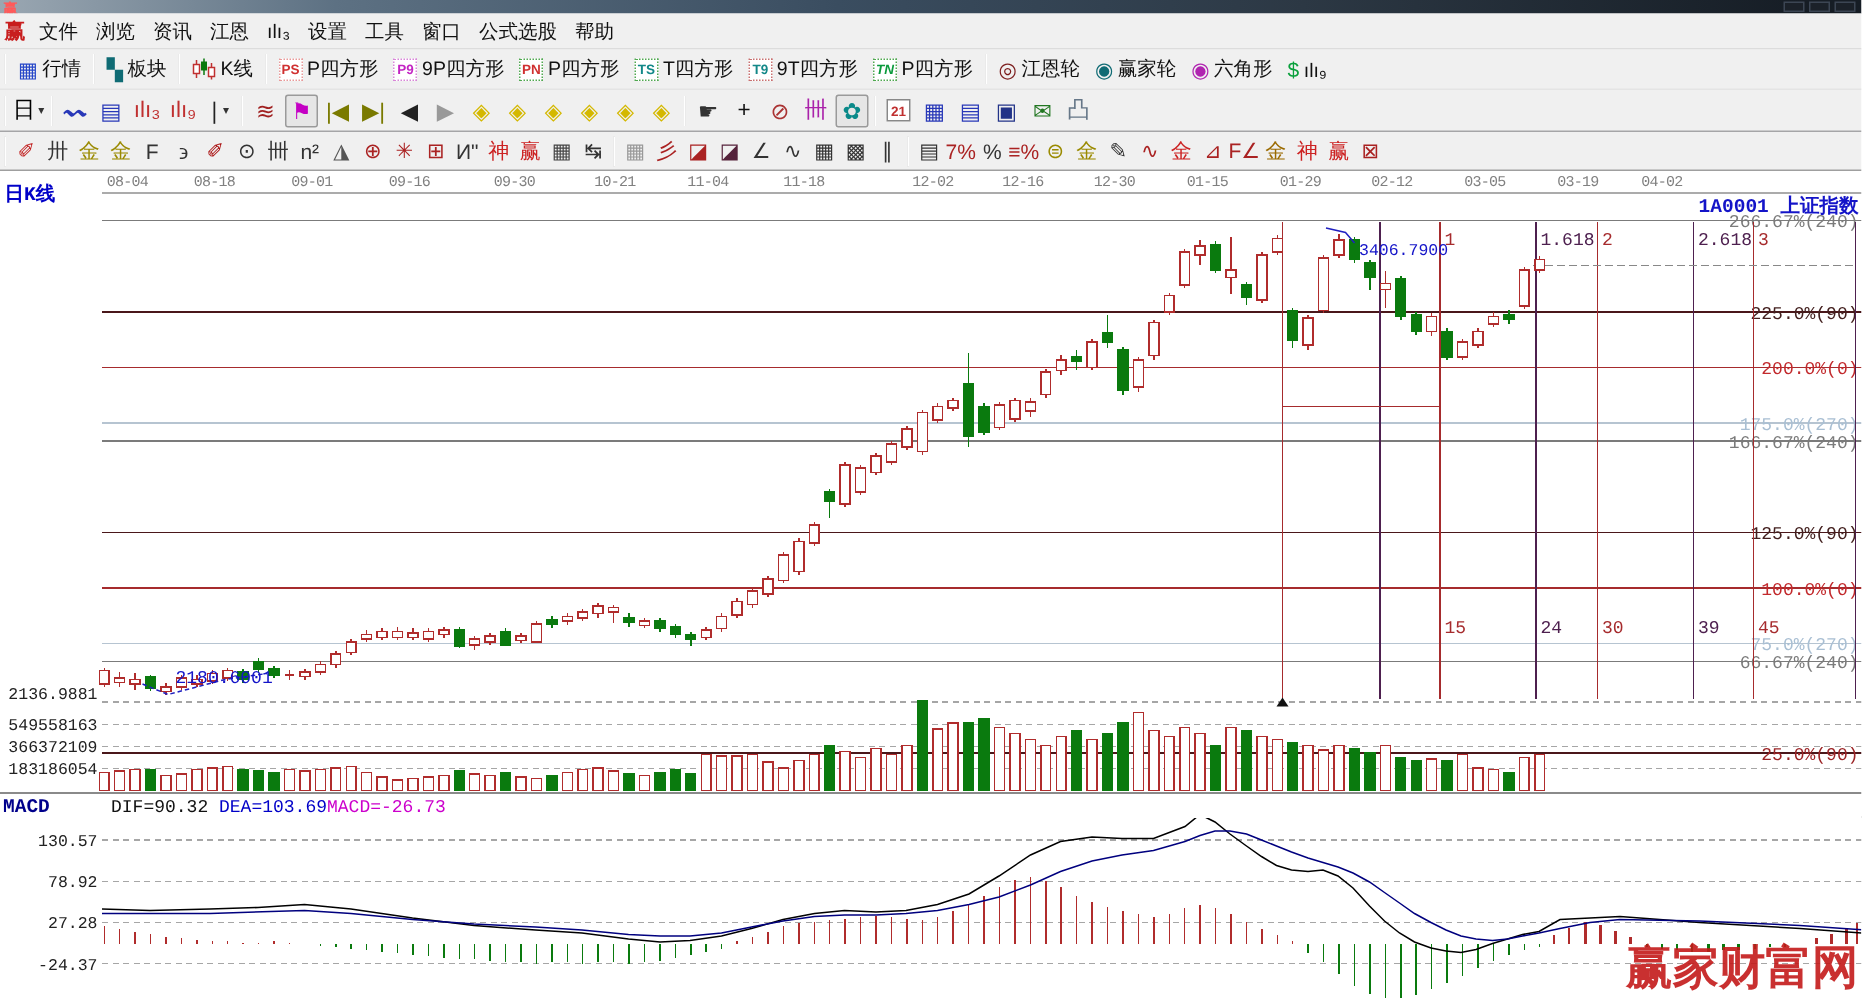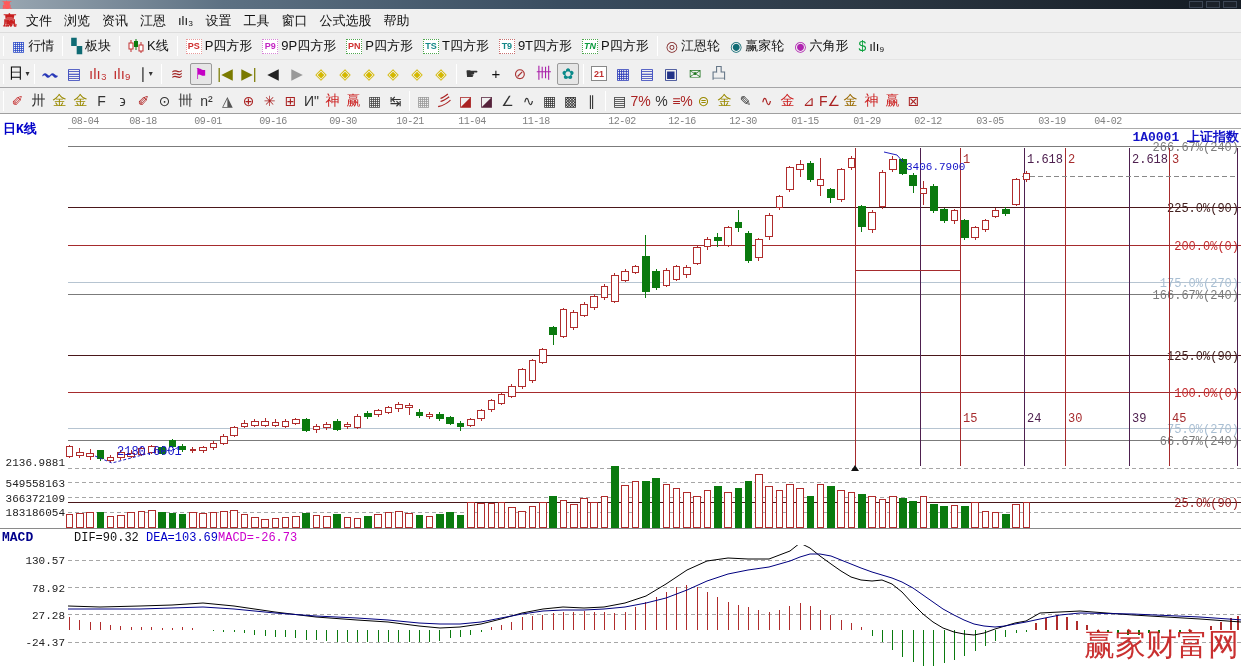--- a/index.html
+++ b/index.html
@@ -25,21 +25,21 @@
 .ibtn{display:flex;align-items:center;justify-content:center;width:22px;height:22px;font-size:15px;margin:0 1px}
 #tbar4 .ibtn{width:21px;font-size:14px;margin:0}
 .ibtn.sel{background:#e6e6e6;border:1px solid #9a9a9a;border-radius:2px}
 .ibtn .dd{font-size:8px;color:#333;margin-left:2px}
 .pbox{display:inline-flex;align-items:center;justify-content:center;width:16px;height:15px;font-size:9px;font-weight:bold;background:#fff}
 
 #chart{position:absolute;left:0;top:0;width:1241px;height:667px;background:transparent;pointer-events:none}
 svg text{font-family:"Liberation Mono","DejaVu Sans Mono",monospace}
 #csvg line,#csvg rect{shape-rendering:crispEdges}
 #csvg polyline{shape-rendering:auto}
-.watermark{position:absolute;left:1084px;top:624px;font-size:31px;font-weight:normal;color:rgba(195,25,25,.9);letter-spacing:0px;white-space:nowrap}
+.watermark{position:absolute;left:1084px;top:624px;font-size:31px;font-weight:bold;color:rgba(195,25,25,.9);letter-spacing:0px;white-space:nowrap}
 </style>
 </head>
 <body>
 <div id="app">
 
 <div id="titlebar">
   <span class="tlogo">赢</span>
   <span class="wbtns">
         <span></span>
         <span></span>

